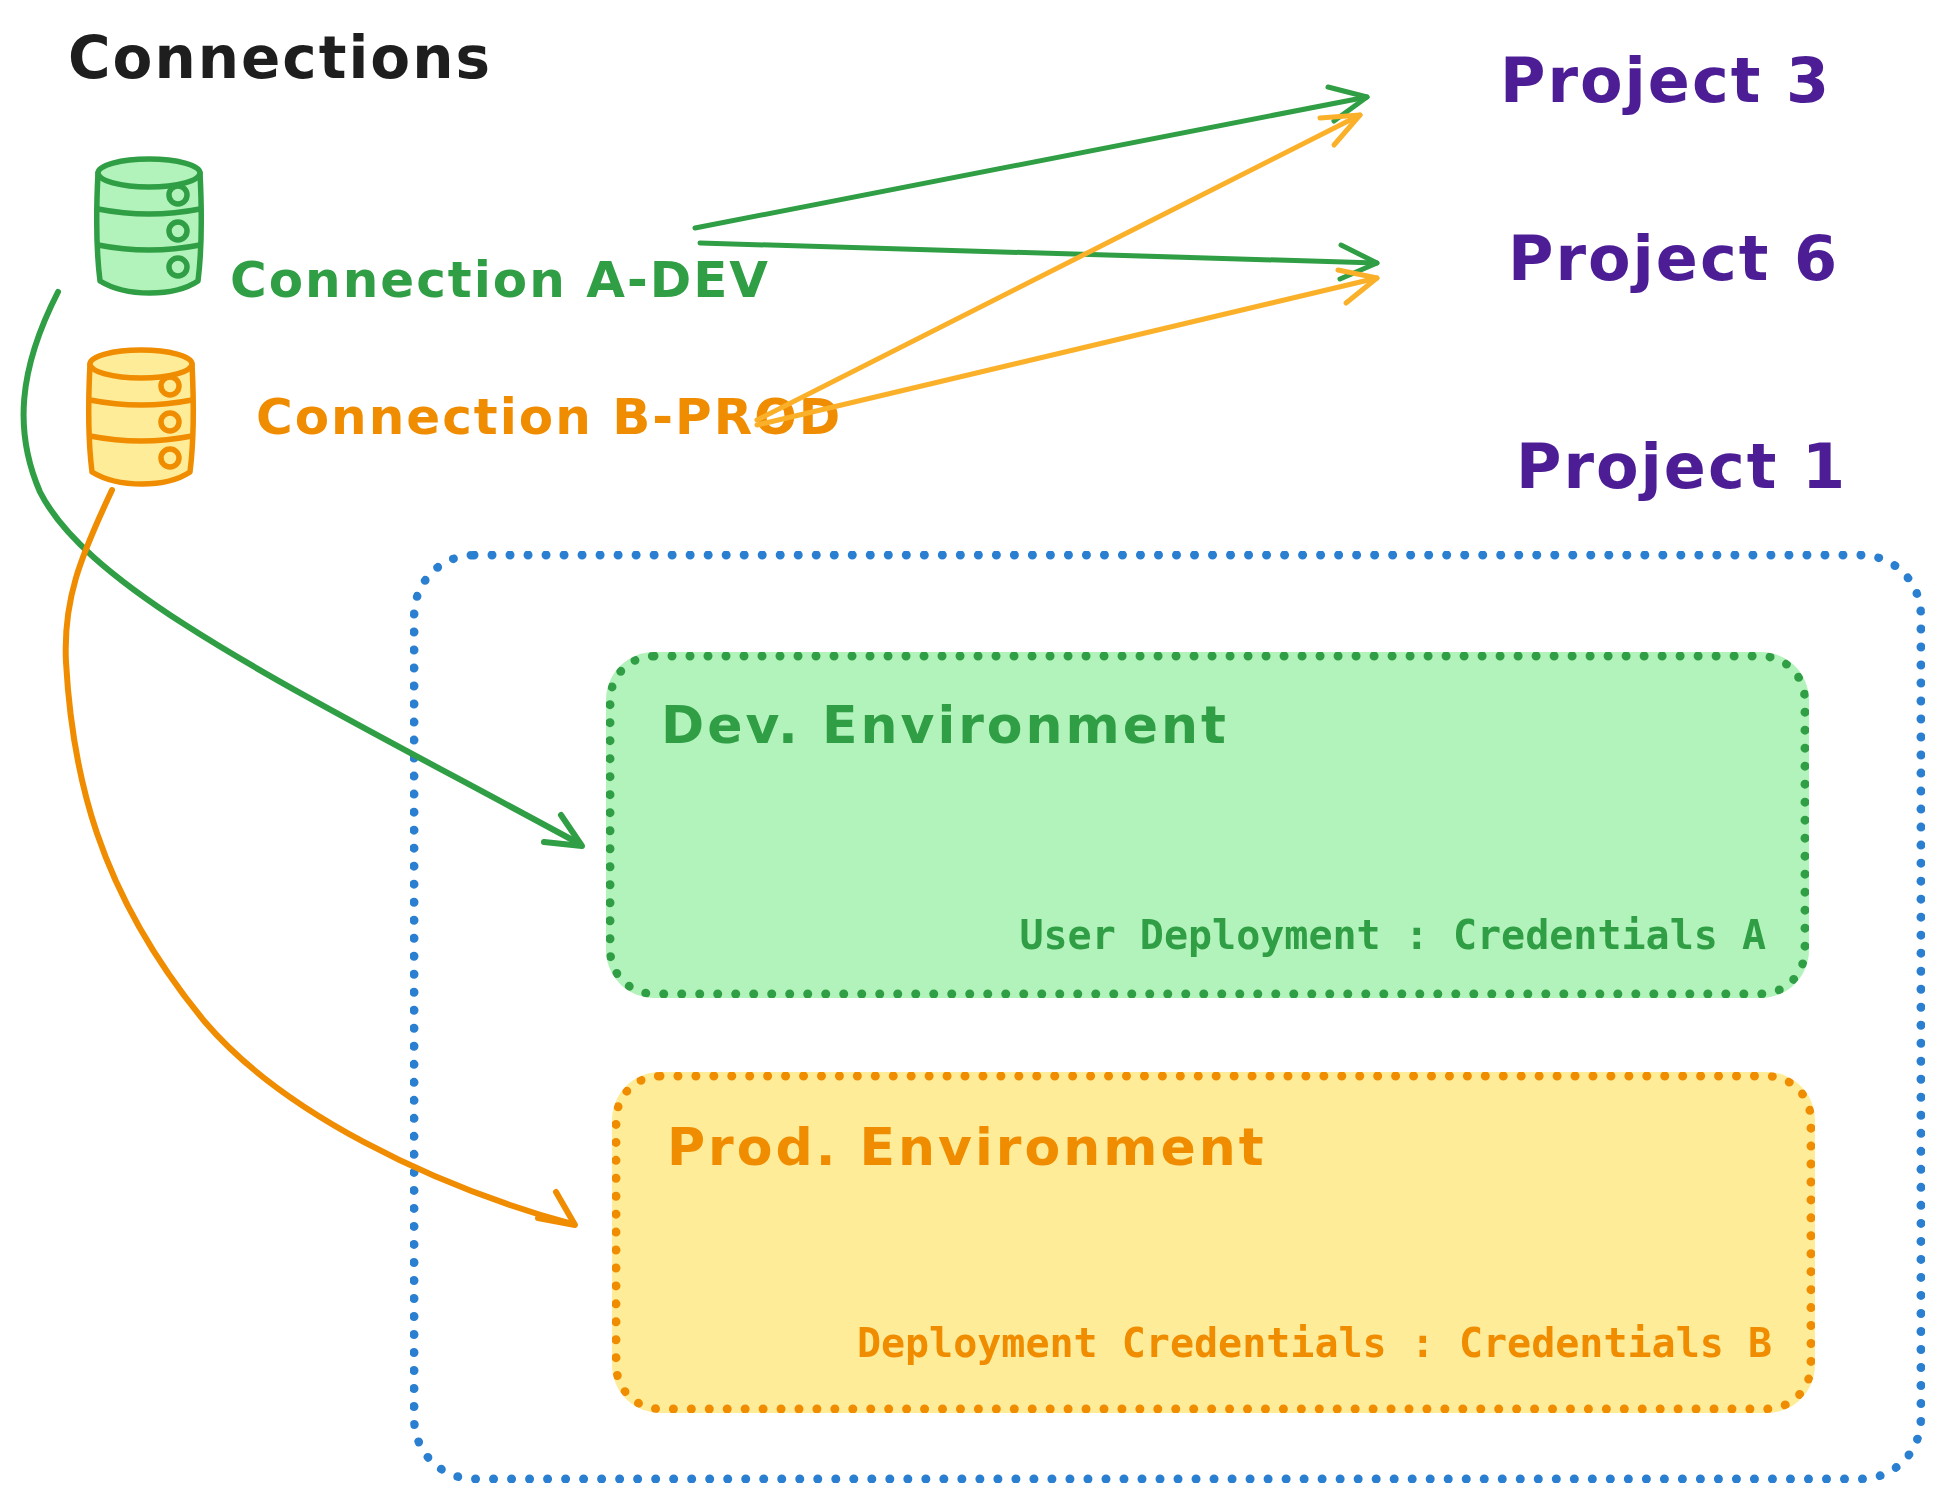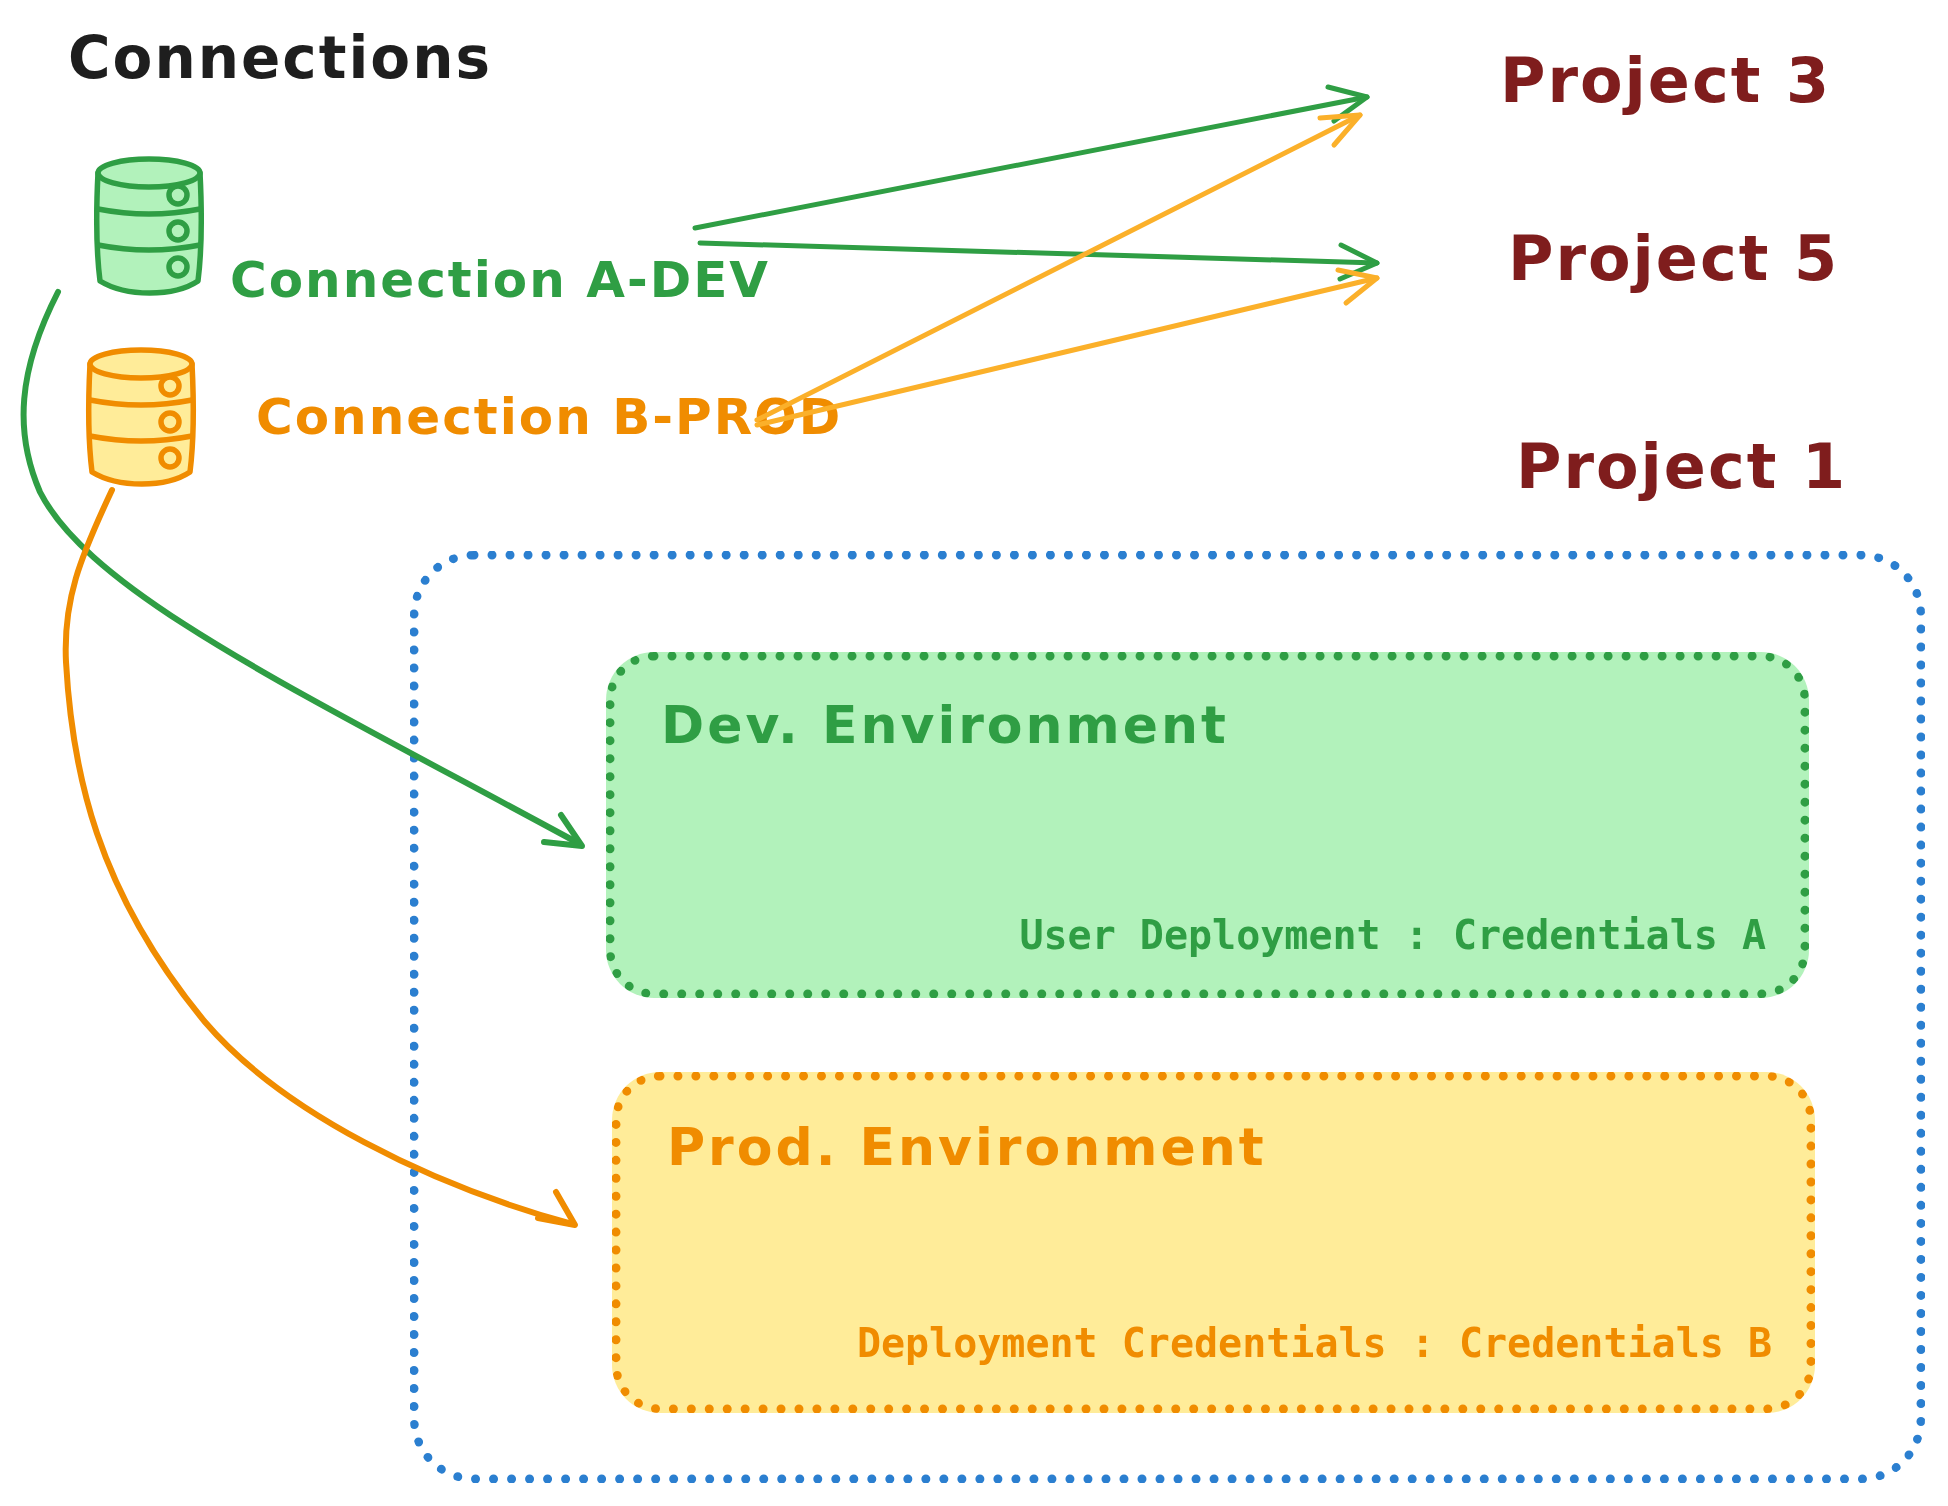--- a/index.html
+++ b/index.html
@@ -14,21 +14,21 @@
   .abs{position:absolute;}
   .hand{font-family:"DejaVu Sans", sans-serif;font-weight:700;letter-spacing:2px;white-space:nowrap;}
   .mono{font-family:"DejaVu Sans Mono", monospace;font-weight:700;white-space:nowrap;}
 
   #diagram-title{left:68px;top:24px;font-size:58px;color:#1e1e1e;}
 
   .conn-label{font-size:50px;}
   #conn-a-label{left:230px;top:208px;color:#2f9e44;margin-top:43px;}
   #conn-b-label{left:215px;top:388px;color:#f08c00;margin-left:41px;}
 
-  .project-label{font-size:62px;color:#7f1d1d;}
+  .project-label{font-size:62px;color:#4c1d95;}
   #project-3{left:1500px;top:44px;}
   #project-2{left:1508px;top:222px;}
   #project-1{left:1516px;top:430px;}
 
   #project1-box{
     left:410px;top:551px;width:1497px;height:914px;
     border:9px dotted #2b7fd0;border-radius:64px;
     background:transparent;
   }
   .env-box{border-radius:48px;}
@@ -53,21 +53,21 @@
 <body>
 
 <div id="canvas">
 
   <div id="diagram-title" class="abs hand">Connections</div>
 
   <div id="conn-a-label" class="abs hand conn-label">Connection A-DEV</div>
   <div id="conn-b-label" class="abs hand conn-label">Connection B-PROD</div>
 
   <div id="project-3" class="abs hand project-label">Project 3</div>
-  <div id="project-2" class="abs hand project-label">Project 5</div>
+  <div id="project-2" class="abs hand project-label">Project 6</div>
   <div id="project-1" class="abs hand project-label">Project 1</div>
 
   <div id="project1-box" class="abs">
 
     <div id="dev-box" class="abs env-box" style="left:187px;top:92px;">
       <div id="dev-title" class="abs hand env-title">Dev. Environment</div>
       <div id="dev-cred" class="abs mono cred-line">User Deployment : Credentials A</div>
     </div>
 
     <div id="prod-box" class="abs env-box" style="left:193px;top:512px;">

